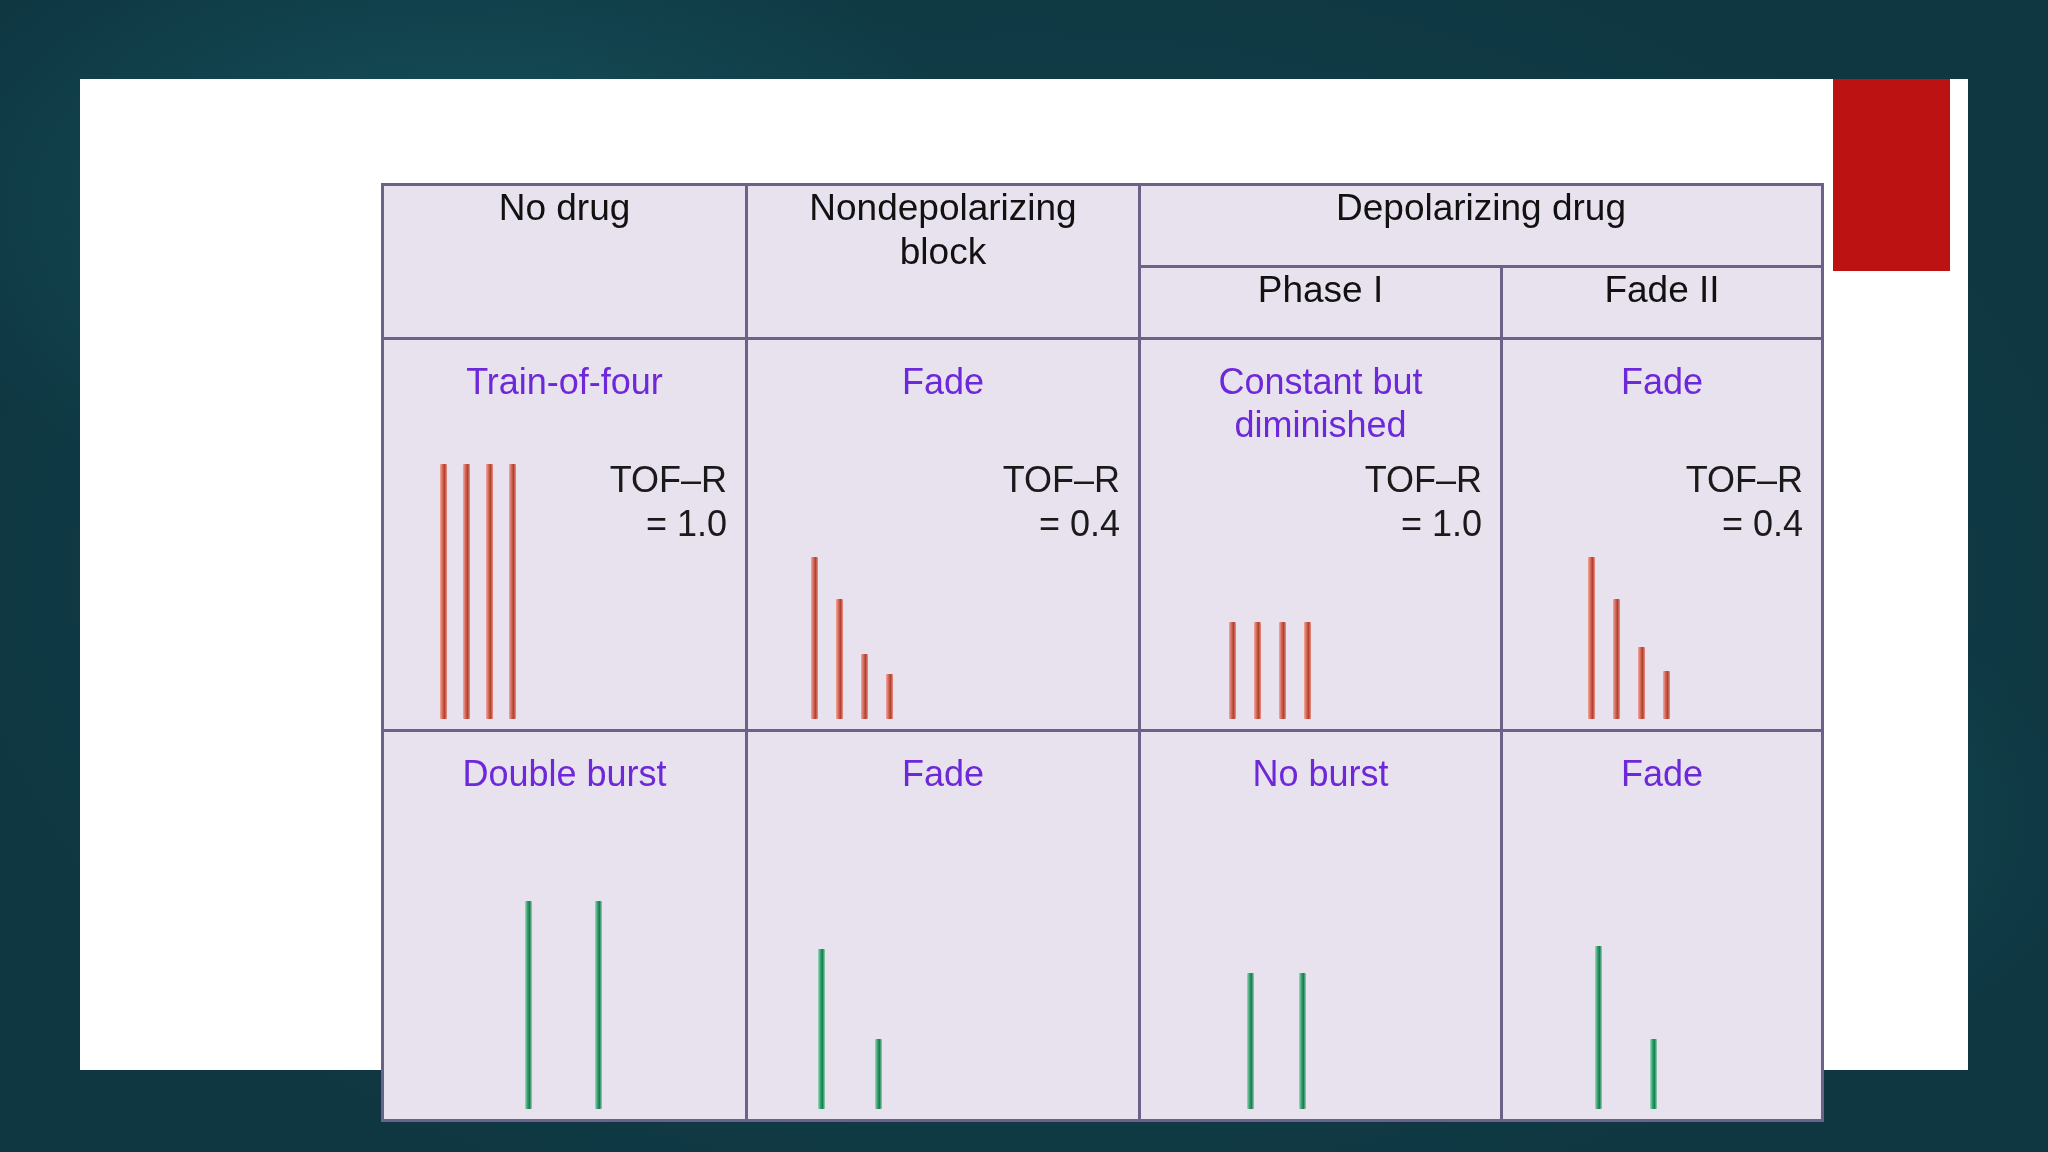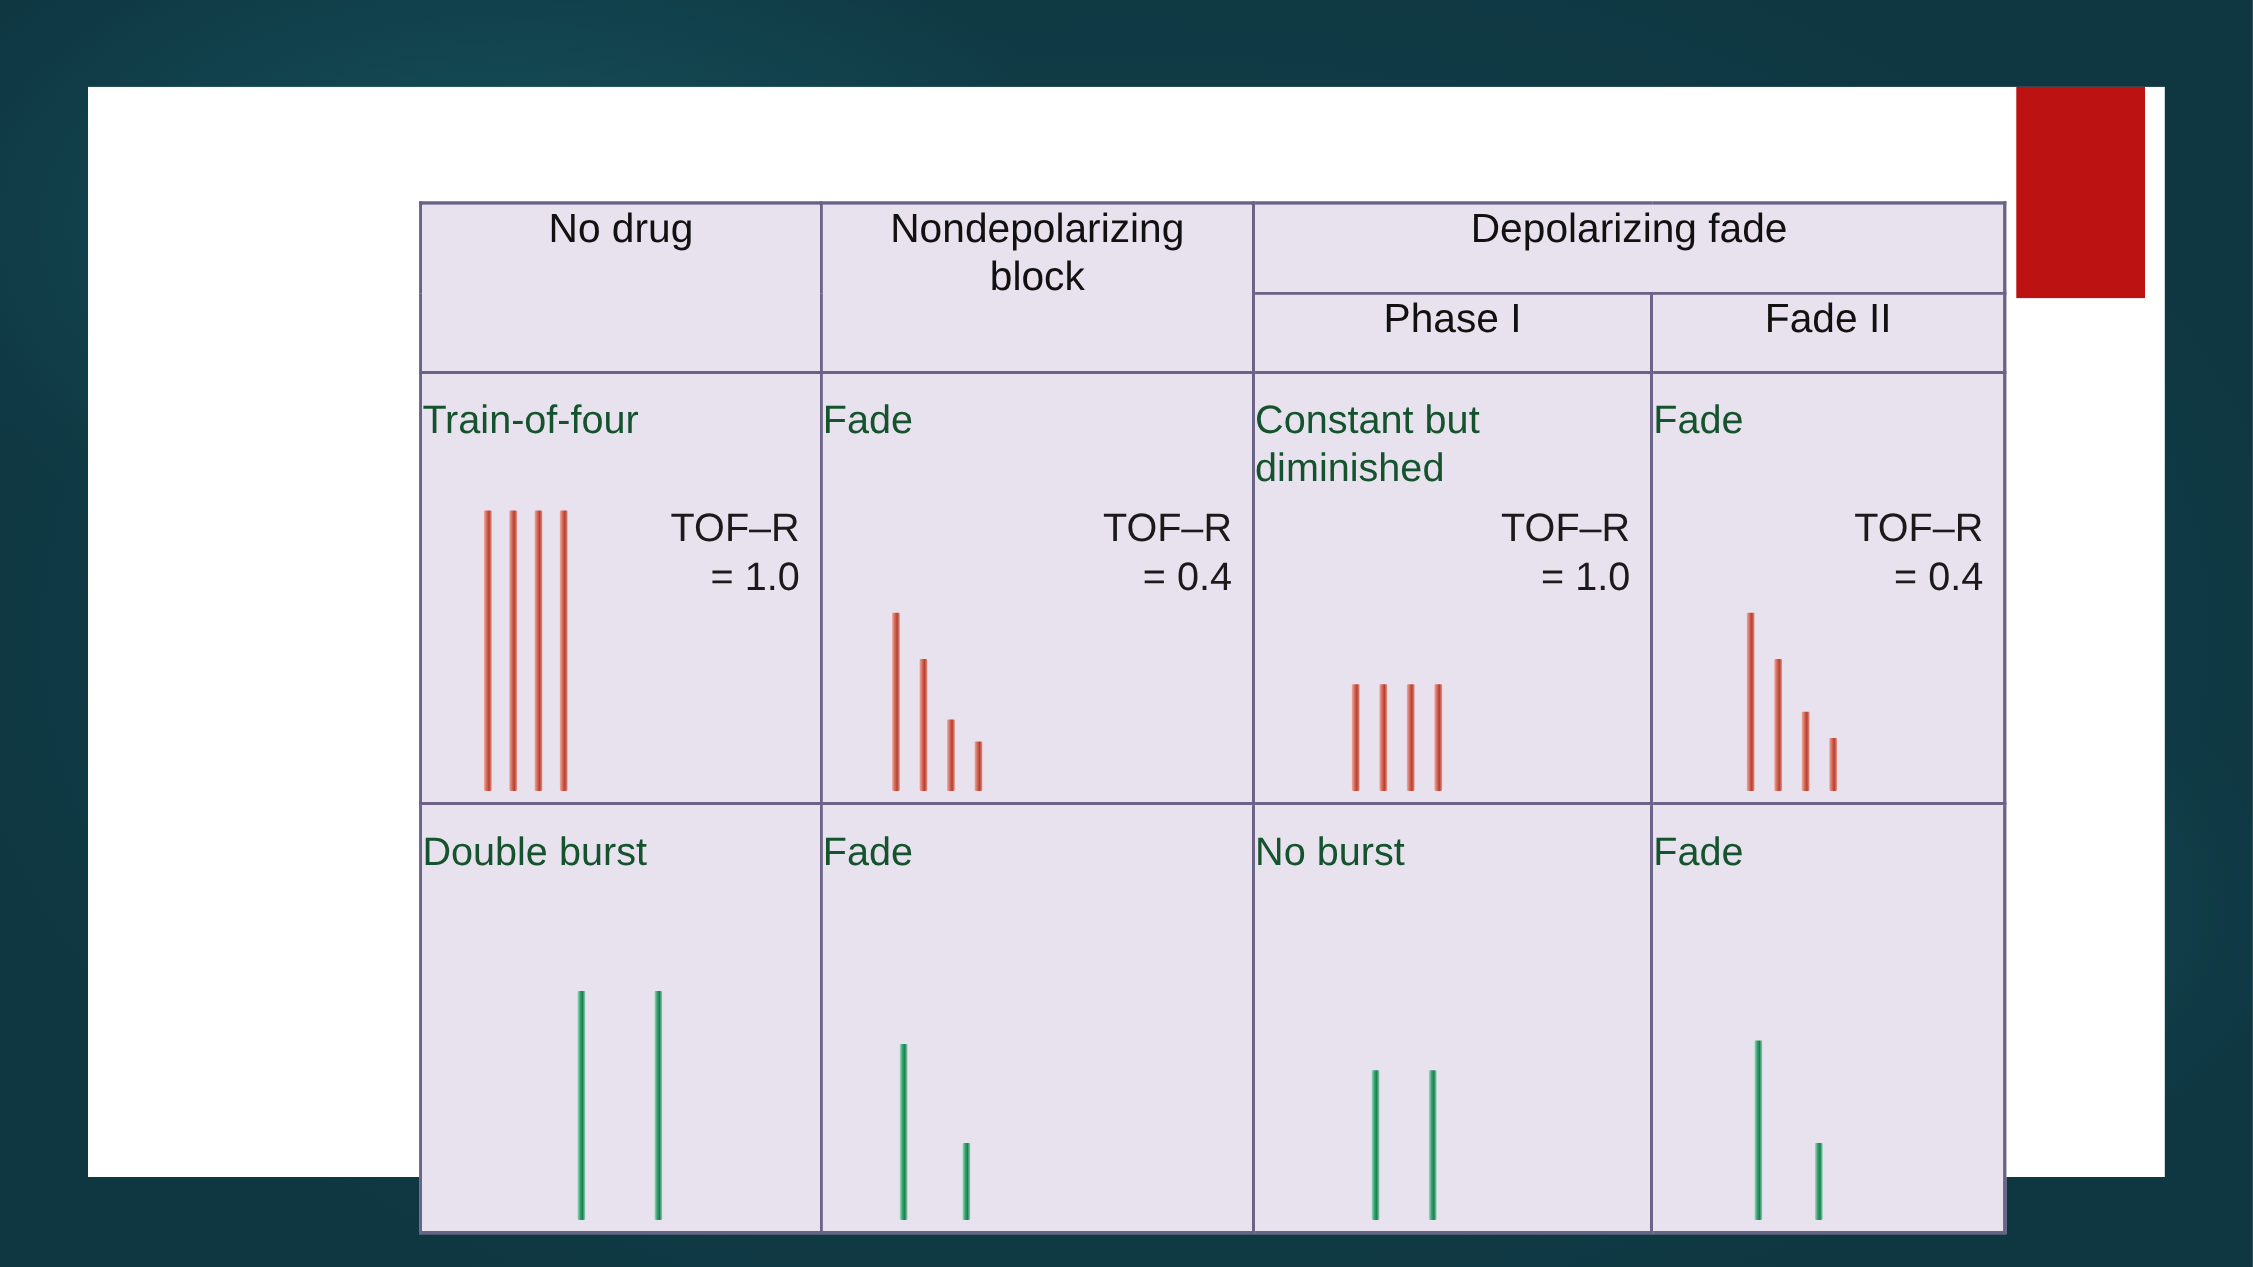--- a/index.html
+++ b/index.html
@@ -57,24 +57,24 @@
     color: #1a1a1a;
   }
   .hdr-tall {
     height: 154px;
     vertical-align: middle;
   }
   .sub-hdr { height: 72px; vertical-align: middle; margin-top: 34px; }
   .group-hdr { height: 82px; vertical-align: middle; }
 
   .cell-title {
-    text-align: left;
+    text-align: center;
     font-size: 36px;
     line-height: 1.2;
-    color: #14532d;
+    color: #6d28d9;
     padding-top: 20px;
     white-space: pre-line;
   }
   .tof-label {
     position: absolute;
     right: 18px;
     top: 118px;
     font-size: 36px;
     line-height: 1.22;
     text-align: right;
@@ -120,21 +120,21 @@
 
         <tr>
           <td rowspan="2" class="hdr hdr-tall">
             <span>No drug</span>
           </td>
           <td rowspan="2" class="hdr hdr-tall">
             <span style="white-space:pre-line">Nondepolarizing
 block</span>
           </td>
           <td colspan="2" class="hdr group-hdr">
-            <span>Depolarizing fade</span>
+            <span>Depolarizing drug</span>
           </td>
         </tr>
         <tr>
           <td class="hdr sub-hdr">
             <span>Phase I</span>
           </td>
           <td class="hdr sub-hdr">
             <span>Fade II</span>
           </td>
         </tr>

